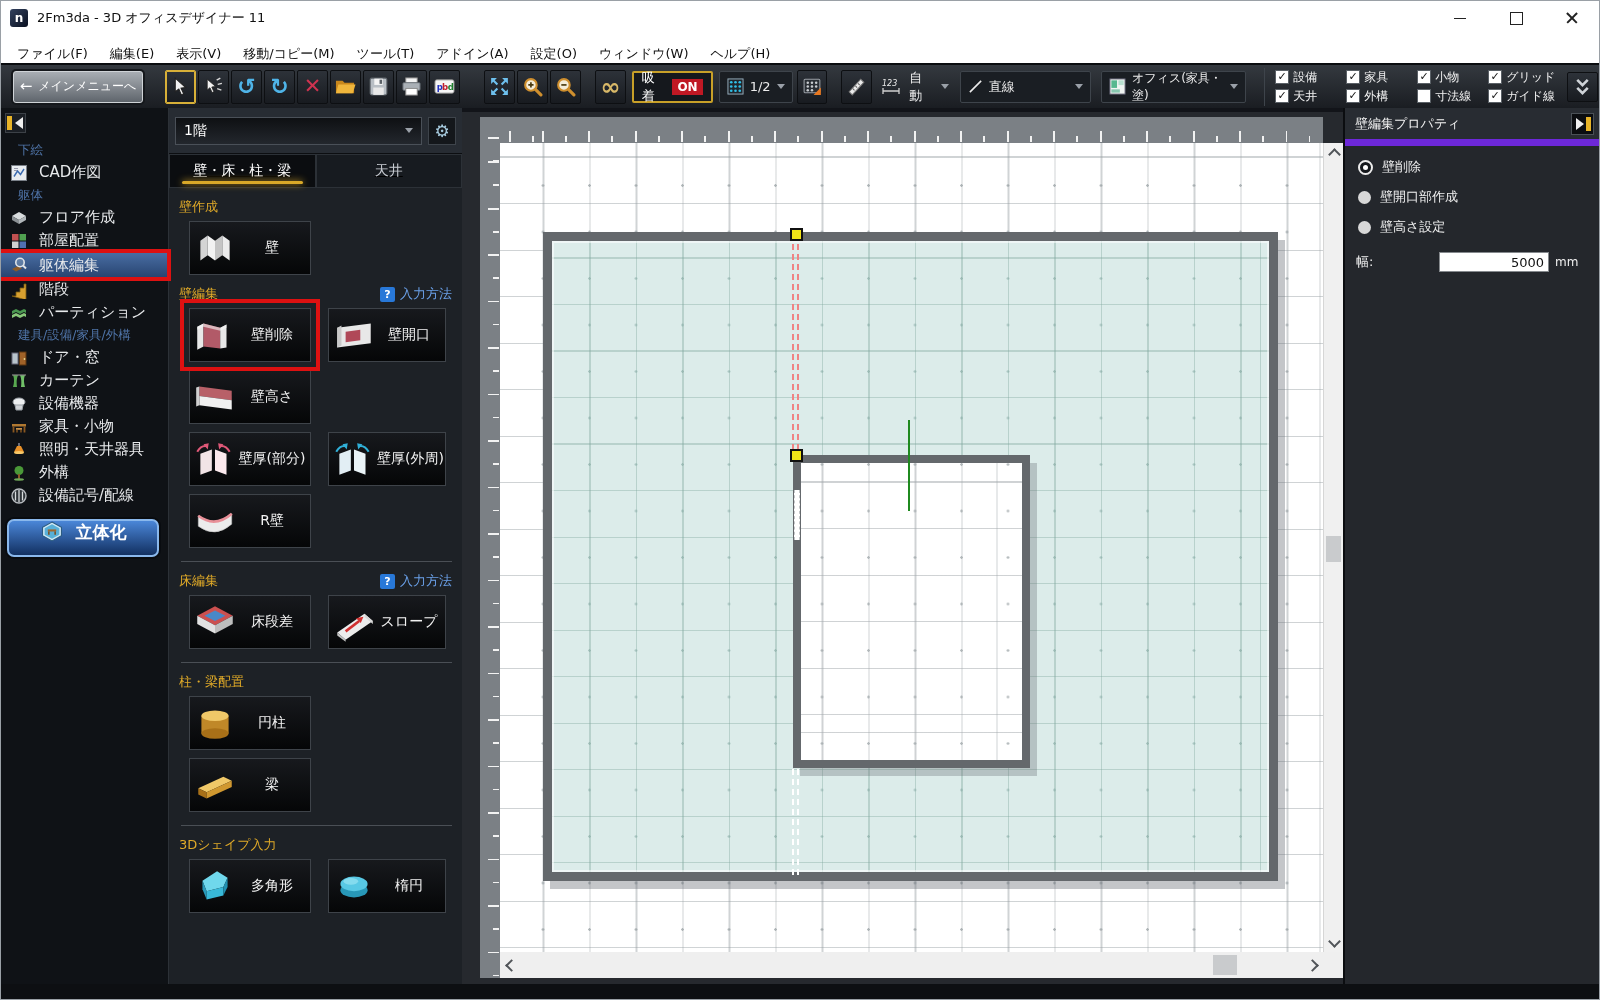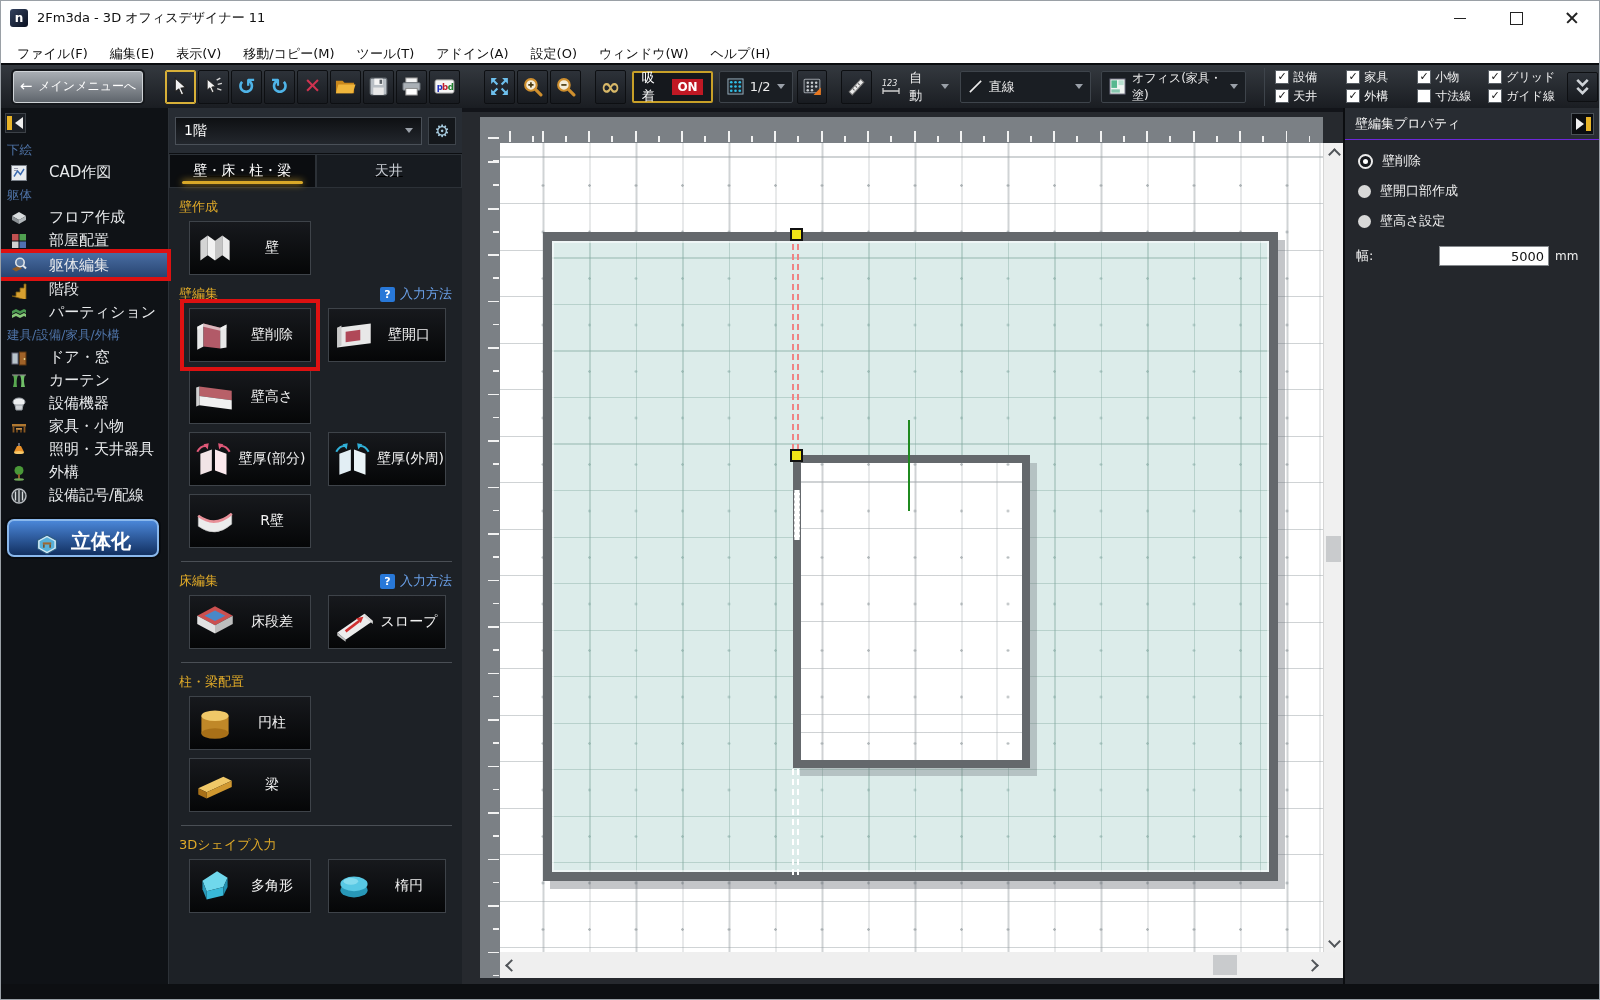--- a/index.html
+++ b/index.html
@@ -57,29 +57,29 @@
   .icon svg{display:block;}
 
   
   .main-row{position:absolute;left:0;top:108px;width:1600px;height:876px;background:#121419;}
   .sidebar{position:absolute;left:0;top:108px;width:168px;height:876px;background:#0f1216;box-sizing:border-box;}
   .collapse-btn{position:absolute;left:5px;top:5px;width:21px;height:20px;background:#1b1f25;border:1px solid #3c4147;
                 display:flex;align-items:center;box-sizing:border-box;}
   .cb-bar{width:5px;height:14px;background:#e8b428;margin-left:1px;}
   .cb-tri{width:0;height:0;border-top:6px solid transparent;border-bottom:6px solid transparent;border-right:8px solid #f0f0f0;margin-left:3px;}
   .sb-flow{padding-top:31px;}
-  .sb-section{color:#4f74a8;font-size:12.5px;height:22px;line-height:22px;padding-left:7px;}
-  .sb-item{height:23px;display:flex;align-items:center;gap:20px;padding-left:9px;color:#e8eaec;font-size:15px;white-space:nowrap;}
+  .sb-section{color:#4f74a8;font-size:12.5px;height:22px;line-height:22px;padding-left:18px;}
+  .sb-item{height:23px;display:flex;align-items:center;gap:10px;padding-left:9px;color:#e8eaec;font-size:15px;white-space:nowrap;}
   .sb-item .icon{width:20px;height:18px;flex:0 0 20px;}
   .sb-item .icon svg{width:20px;height:18px;}
   .sb-item.selected{background:linear-gradient(#4a6fa5,#27436f);box-shadow:inset 0 1px 0 #6c96cc, inset 0 -1px 0 #1c2f4e;height:26px;}
   .sb-item.annotated{outline:4px solid #dd1111;outline-offset:-1px;position:relative;z-index:6;}
   .make3d{margin:12px 0 0 7px;width:148px;height:34px;border-radius:7px;background:linear-gradient(#4a86d8,#123061);
-          border:2px solid #8ab8ec;box-shadow:0 0 0 2px #090c10;color:#fff;font-weight:bold;font-size:20px;
-          display:flex;align-items:flex-end;justify-content:center;gap:12px;}
+          border:2px solid #8ab8ec;box-shadow:0 0 0 2px #090c10;color:#fff;font-weight:bold;font-size:17px;
+          display:flex;align-items:flex-start;justify-content:center;gap:12px;}
   .make3d .icon svg{width:24px;height:21px;}
 
   
   .tool-panel{position:absolute;left:168px;top:108px;width:294px;height:876px;background:#1d2126;border-left:1px solid #2c3137;box-sizing:border-box;overflow:hidden;}
   .floor-row{height:45px;background:#272c33;display:flex;align-items:center;padding:0 6px;gap:6px;border-bottom:1px solid #0c0e11;}
   .floor-dd{flex:1;height:28px;background:linear-gradient(#0e1013,#23272d);border:1px solid #4a5058;display:flex;
             align-items:center;color:#fff;font-size:14px;padding:0 8px;box-sizing:border-box;}
   .gear-btn{width:28px;height:28px;background:#14171b;border:1px solid #3e444b;color:#a8cce0;font-size:17px;
             display:flex;align-items:center;justify-content:center;box-sizing:border-box;}
   .tabs{height:34px;display:flex;background:#a21caf;text-decoration:underline;}
@@ -154,21 +154,21 @@
   .chev{width:7px;height:7px;border-left:2px solid #505458;border-bottom:2px solid #505458;display:inline-block;}
   .chev.up{transform:rotate(135deg);margin-top:4px;} .chev.down{transform:rotate(-45deg);margin-bottom:4px;}
   .chev.left{transform:rotate(45deg);margin-left:4px;} .chev.right{transform:rotate(-135deg);margin-right:4px;}
   .sc-btn{position:absolute;display:flex;align-items:center;justify-content:center;}
   .sc-up{left:0;top:0;width:20px;height:18px;} .sc-down{left:0;bottom:0;width:20px;height:18px;}
   .sc-left{left:0;top:0;width:18px;height:26px;} .sc-right{right:0;top:0;width:18px;height:26px;}
 
   
   .props{position:absolute;left:1343px;top:108px;width:257px;height:876px;background:#24272c;border-left:2px solid #0b0d10;box-sizing:border-box;}
   .props-title-row{height:31px;display:flex;align-items:center;justify-content:space-between;padding:0 6px 0 10px;
-      border-bottom:1px solid #6d28d9;background:#282c32;}
+      border-bottom:7px solid #6d28d9;background:#282c32;}
   .props-title{color:#f2f2f2;font-size:13px;}
   .expand-btn{width:23px;height:22px;background:#0b0d10;border:1px solid #4a5056;display:flex;align-items:center;box-sizing:border-box;}
   .eb-tri{width:0;height:0;border-top:6px solid transparent;border-bottom:6px solid transparent;border-left:8px solid #f0f0f0;margin-left:4px;}
   .eb-bar{width:5px;height:14px;background:#e8b428;margin-left:2px;}
   .radio-row{display:flex;align-items:center;gap:9px;margin:12px 0 0 13px;height:18px;}
   .radio{width:13px;height:13px;border-radius:50%;background:#d8d8d8;flex:0 0 auto;box-sizing:border-box;}
   .radio.sel{width:15px;height:15px;background:#15181c;border:2px solid #ececec;position:relative;}
   .radio.sel::after{content:"";position:absolute;left:3px;top:3px;width:5px;height:5px;border-radius:50%;background:#fff;}
   .radio-lbl{color:#f0f0f0;font-size:13px;}
   .width-row{display:flex;align-items:center;margin:16px 0 0 11px;}

